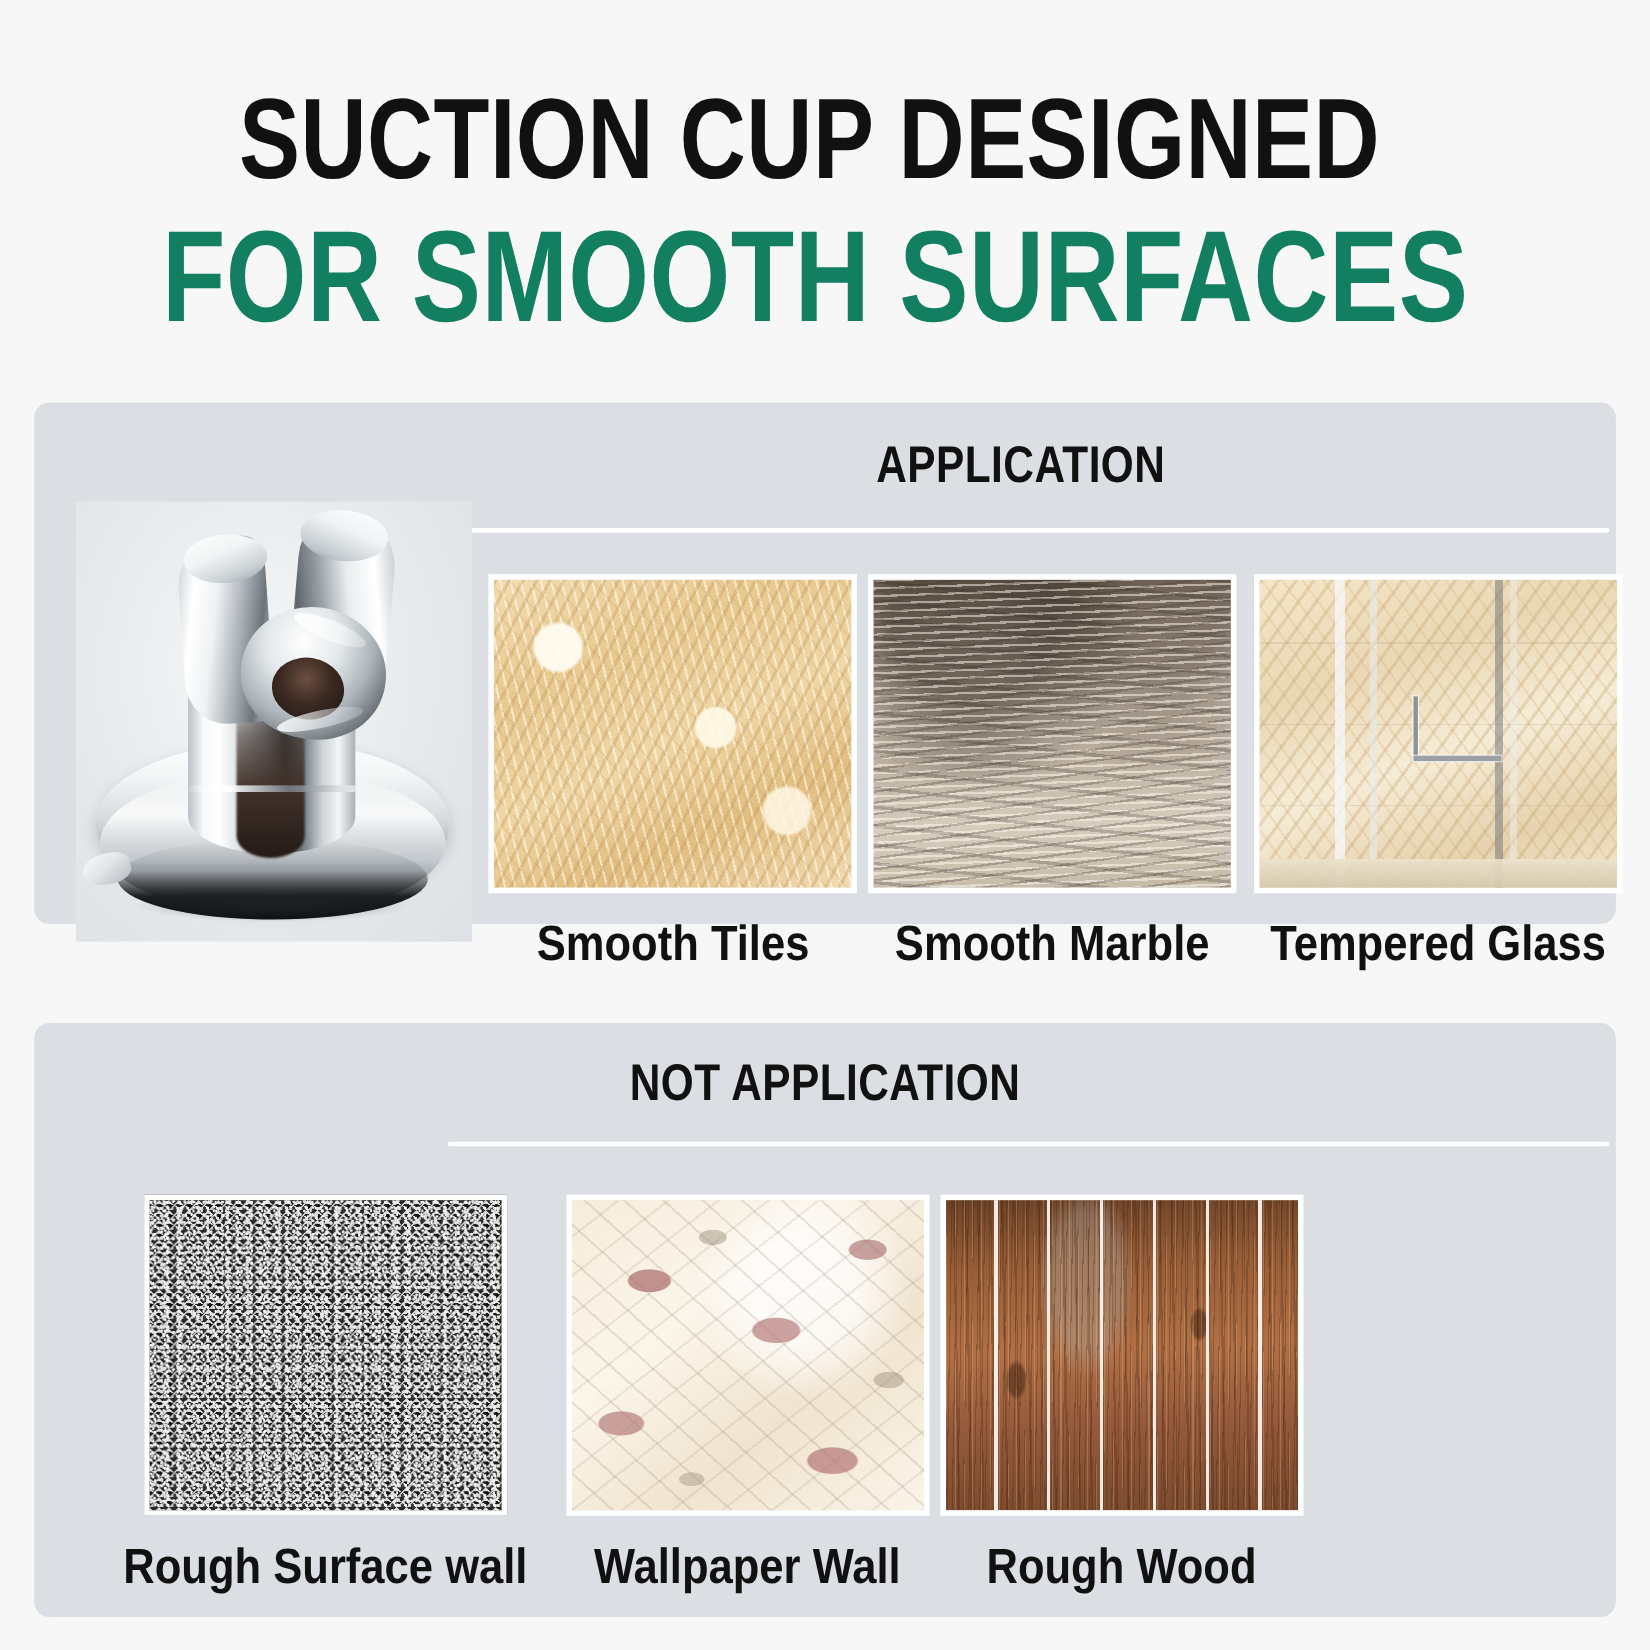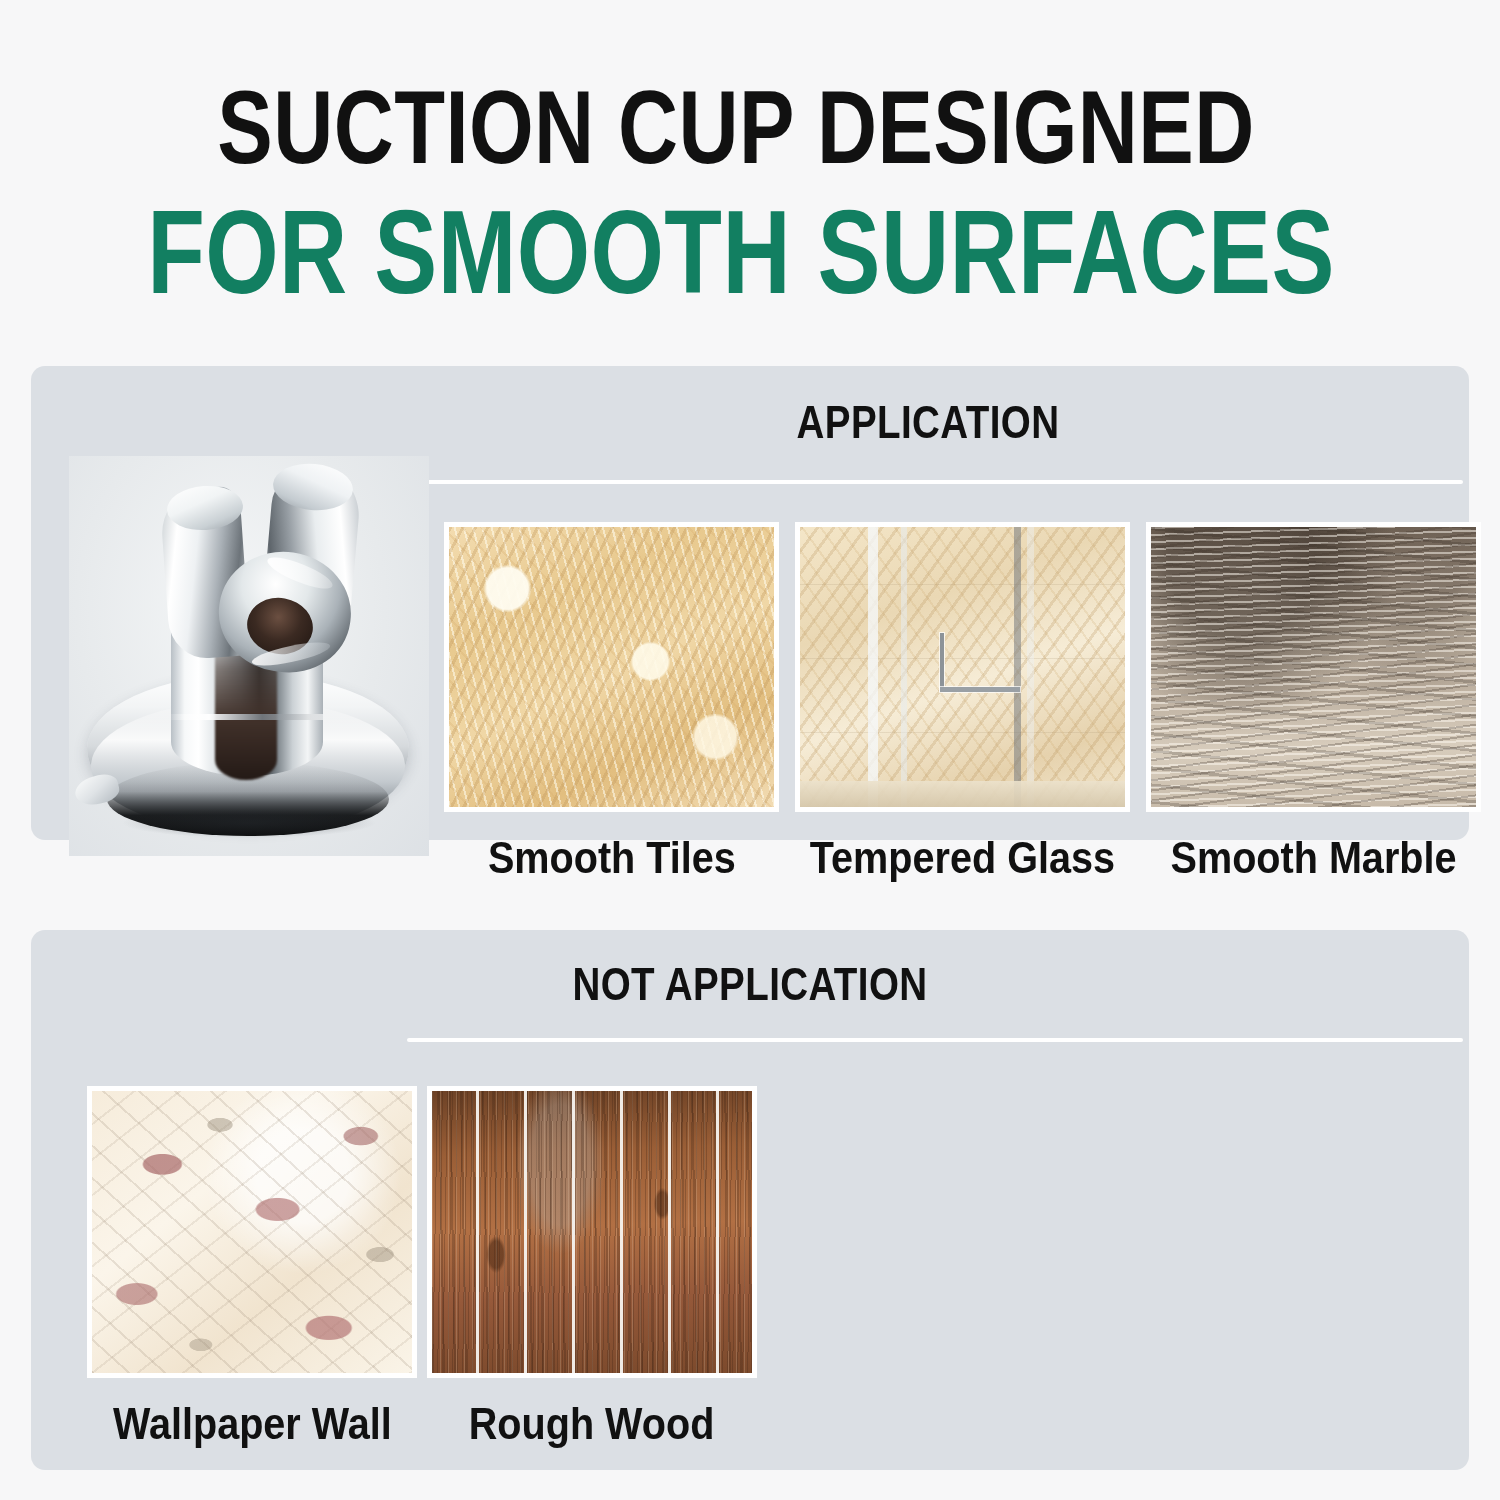--- a/index.html
+++ b/index.html
@@ -398,43 +398,47 @@
   </div>
 
   <div class="thumb-row" id="app-row">
 
     <div class="thumb-cell">
       <div class="thumb-img tex-smooth-tiles"></div>
       <div class="thumb-caption">Smooth Tiles</div>
     </div>
 
     <div class="thumb-cell">
+      <div class="thumb-img tex-smooth-marble"></div>
+      <div class="thumb-caption">Smooth Marble</div>
+    </div>
+
+    <div class="thumb-cell">
       <div class="thumb-img tex-tempered-glass">
         <div class="glass-handle"></div>
         <div class="glass-floor"></div>
       </div>
       <div class="thumb-caption">Tempered Glass</div>
     </div>
 
-    <div class="thumb-cell">
-      <div class="thumb-img tex-smooth-marble"></div>
-      <div class="thumb-caption">Smooth Marble</div>
-    </div>
-
   </div>
 </section>
 
 <section class="panel" id="panel-not-application">
 
   <div class="panel-heading" id="notapp-heading">NOT APPLICATION</div>
 
   <div class="divider" id="notapp-divider"></div>
 
   <div class="thumb-row" id="notapp-row">
 
+    <div class="thumb-cell">
+      <div class="thumb-img tex-rough-wall"></div>
+      <div class="thumb-caption">Rough Surface wall</div>
+    </div>
 
 
     <div class="thumb-cell">
       <div class="thumb-img tex-wallpaper"></div>
       <div class="thumb-caption">Wallpaper Wall</div>
     </div>
 
     <div class="thumb-cell">
       <div class="thumb-img tex-rough-wood"></div>
       <div class="thumb-caption">Rough Wood</div>

